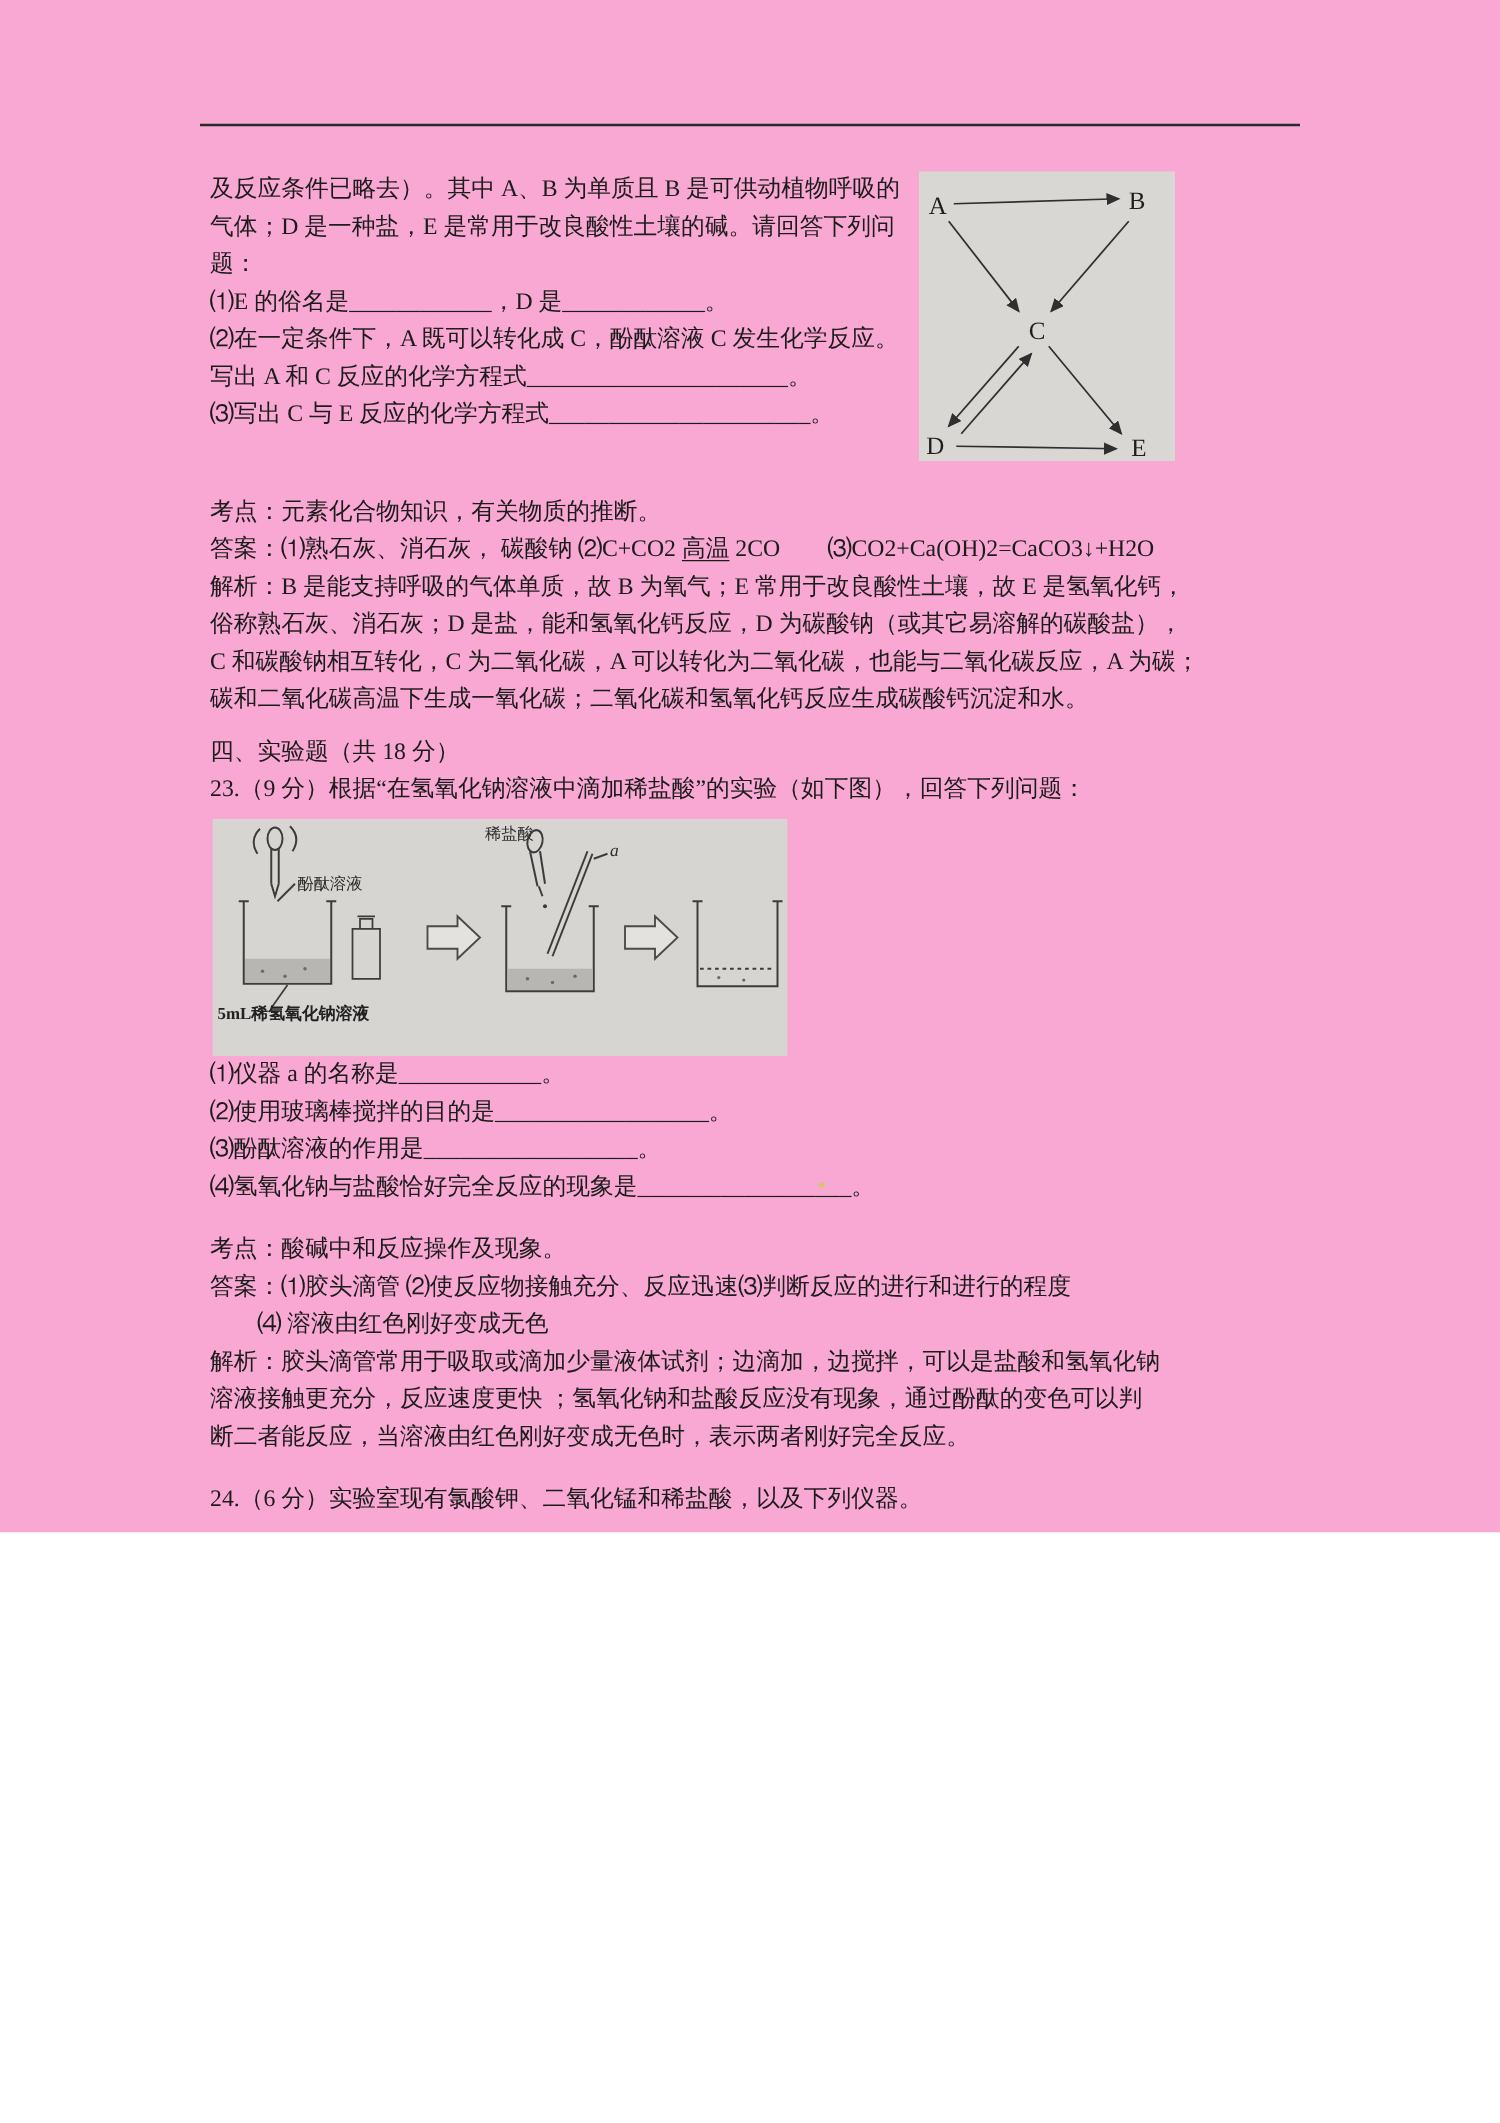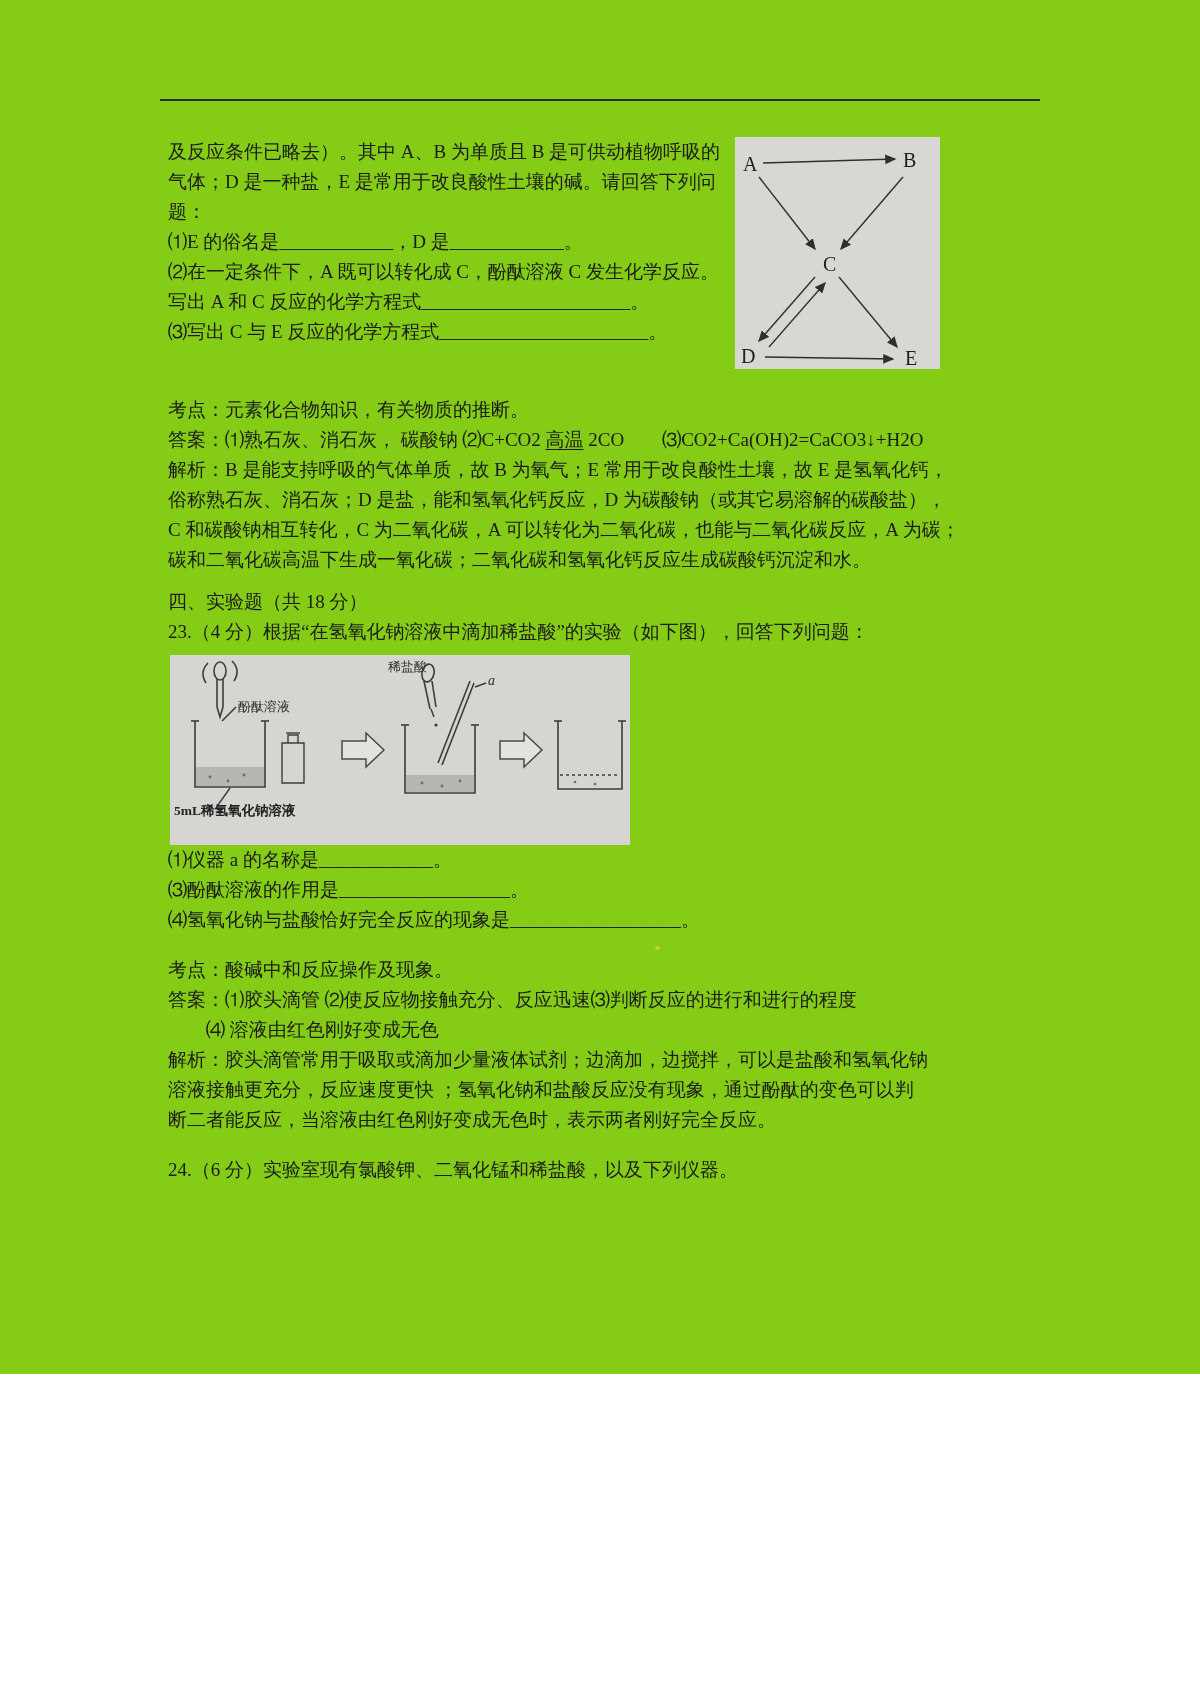--- a/index.html
+++ b/index.html
@@ -1,18 +1,18 @@
 <!DOCTYPE html>
 <html><head>
 <meta charset="utf-8">
 <style>
   * { margin:0; padding:0; box-sizing:border-box; }
   html,body { background:#ffffff; }
   .page {
-    position:relative; width:1200px; height:1374px; background:#84cc16;
+    position:relative; width:1200px; height:1226px; background:#f9a8d4;
     font-family:"Liberation Serif","DejaVu Serif",serif; color:#1c1c1c;
     overflow:hidden;
   }
   .top-rule { position:absolute; left:160px; top:99px; width:880px; border-top:2px solid #2a2a2a; }
   .content { position:absolute; left:168px; top:137px; width:872px; font-size:19px; line-height:30px; }
   .row { display:flex; }
   .q22-text { width:567px; flex:none; }
   .tline { white-space:nowrap; }
   .diagram-box { width:205px; height:232px; flex:none; }
   .figure-box { width:460px; height:190px; margin-top:8px; margin-left:2px; }
@@ -72,21 +72,21 @@
     </div>
 
     <div class="tline mt10">考点：元素化合物知识，有关物质的推断。</div>
     <div class="tline"><span>答案：⑴熟石灰、消石灰， 碳酸钠 ⑵C+CO2 </span><span class="u">高温</span><span> 2CO　　⑶CO2+Ca(OH)2=CaCO3↓+H2O</span></div>
     <div class="tline">解析：B 是能支持呼吸的气体单质，故 B 为氧气；E 常用于改良酸性土壤，故 E 是氢氧化钙，</div>
     <div class="tline">俗称熟石灰、消石灰；D 是盐，能和氢氧化钙反应，D 为碳酸钠（或其它易溶解的碳酸盐），</div>
     <div class="tline">C 和碳酸钠相互转化，C 为二氧化碳，A 可以转化为二氧化碳，也能与二氧化碳反应，A 为碳；</div>
     <div class="tline">碳和二氧化碳高温下生成一氧化碳；二氧化碳和氢氧化钙反应生成碳酸钙沉淀和水。</div>
 
     <div class="tline mt26">四、实验题（共 18 分）</div>
-    <div class="tline">23.（4 分）根据“在氢氧化钠溶液中滴加稀盐酸”的实验（如下图），回答下列问题：</div>
+    <div class="tline">23.（9 分）根据“在氢氧化钠溶液中滴加稀盐酸”的实验（如下图），回答下列问题：</div>
 
     <div class="figure-box">
       <svg viewBox="0 0 460 190" width="460" height="190">
         <rect width="460" height="190" fill="#d6d5d1"></rect>
 
         <g stroke="#3c3c3c" stroke-width="1.6" fill="none">
           <ellipse cx="50" cy="16" rx="6" ry="9"></ellipse>
           <line x1="47" y1="24" x2="47" y2="52"></line>
           <line x1="53" y1="24" x2="53" y2="52"></line>
           <path d="M47,52 L50,62 L53,52"></path>
@@ -152,20 +152,21 @@
         </g>
 
         <text x="218" y="16" font-size="13" fill="#2e2e2e">稀盐酸</text>
         <text x="318" y="30" font-size="14" fill="#2e2e2e" font-style="italic">a</text>
         <text x="68" y="56" font-size="13" fill="#2e2e2e">酚酞溶液</text>
         <text x="4" y="160" font-size="13.5" fill="#222222" font-weight="bold">5mL稀氢氧化钠溶液</text>
       </svg>
     </div>
 
     <div class="tline mt8">⑴仪器 a 的名称是____________。</div>
+    <div class="tline">⑵使用玻璃棒搅拌的目的是__________________。</div>
     <div class="tline">⑶酚酞溶液的作用是__________________。</div>
     <div class="tline">⑷氢氧化钠与盐酸恰好完全反应的现象是__________________。</div>
 
     <div class="tline mt24">考点：酸碱中和反应操作及现象。</div>
     <div class="tline">答案：⑴胶头滴管 ⑵使反应物接触充分、反应迅速⑶判断反应的进行和进行的程度</div>
     <div class="tline indent">⑷ 溶液由红色刚好变成无色</div>
     <div class="tline">解析：胶头滴管常用于吸取或滴加少量液体试剂；边滴加，边搅拌，可以是盐酸和氢氧化钠</div>
     <div class="tline">溶液接触更充分，反应速度更快 ；氢氧化钠和盐酸反应没有现象，通过酚酞的变色可以判</div>
     <div class="tline">断二者能反应，当溶液由红色刚好变成无色时，表示两者刚好完全反应。</div>
 

